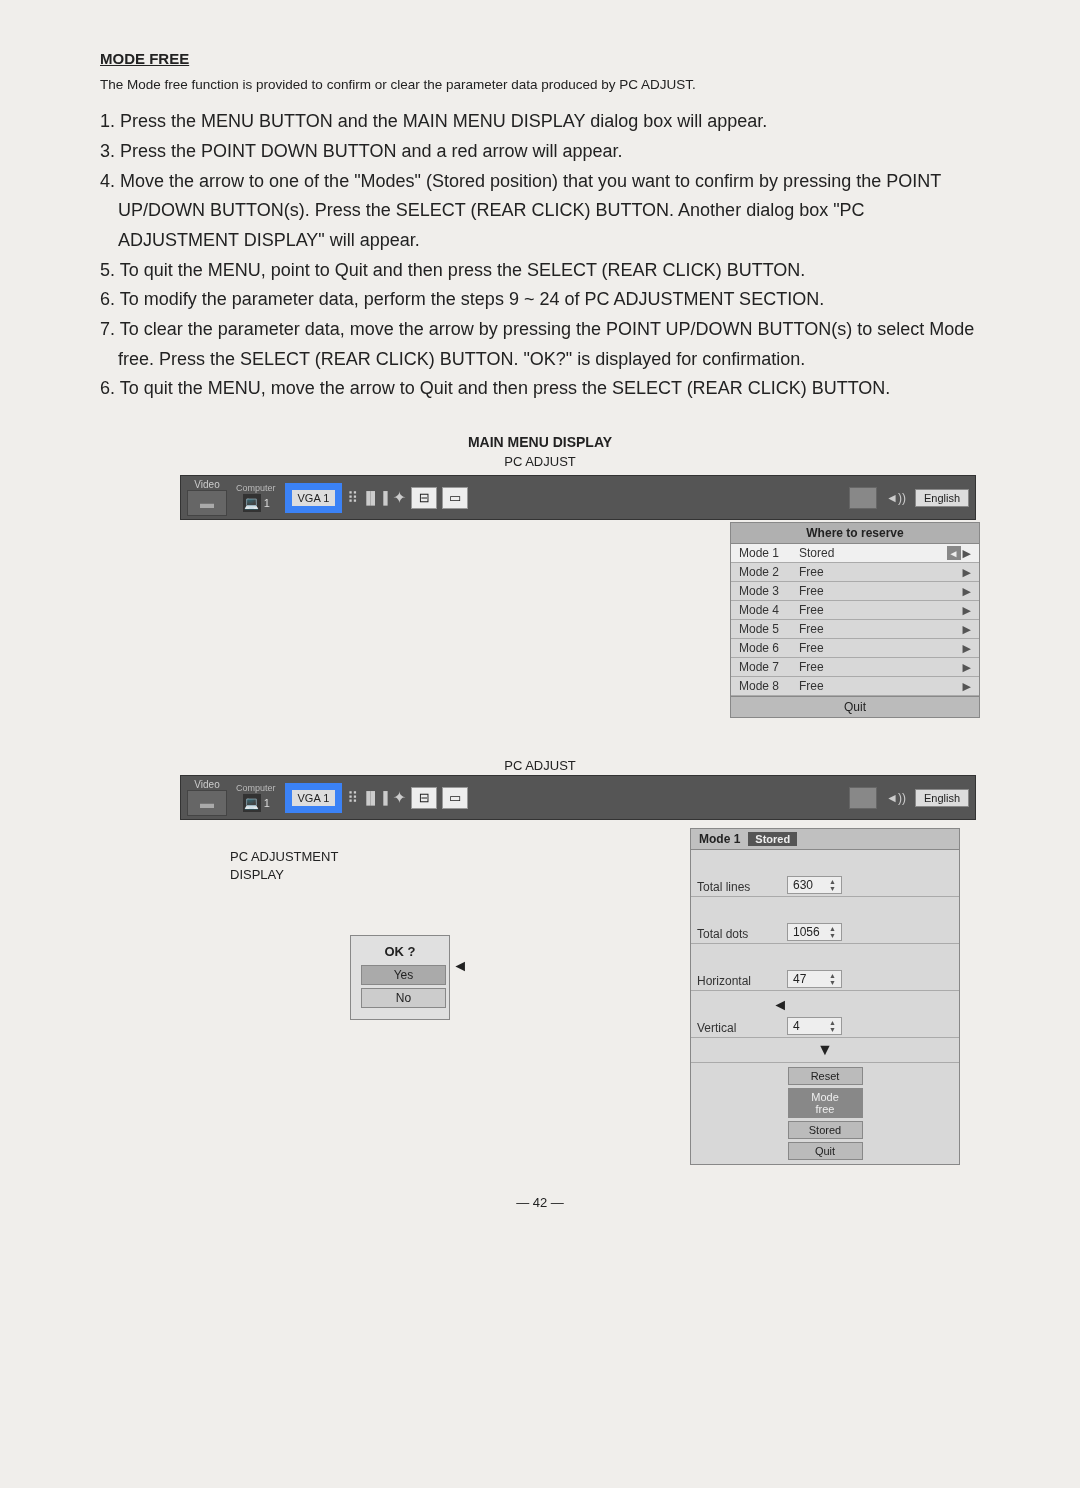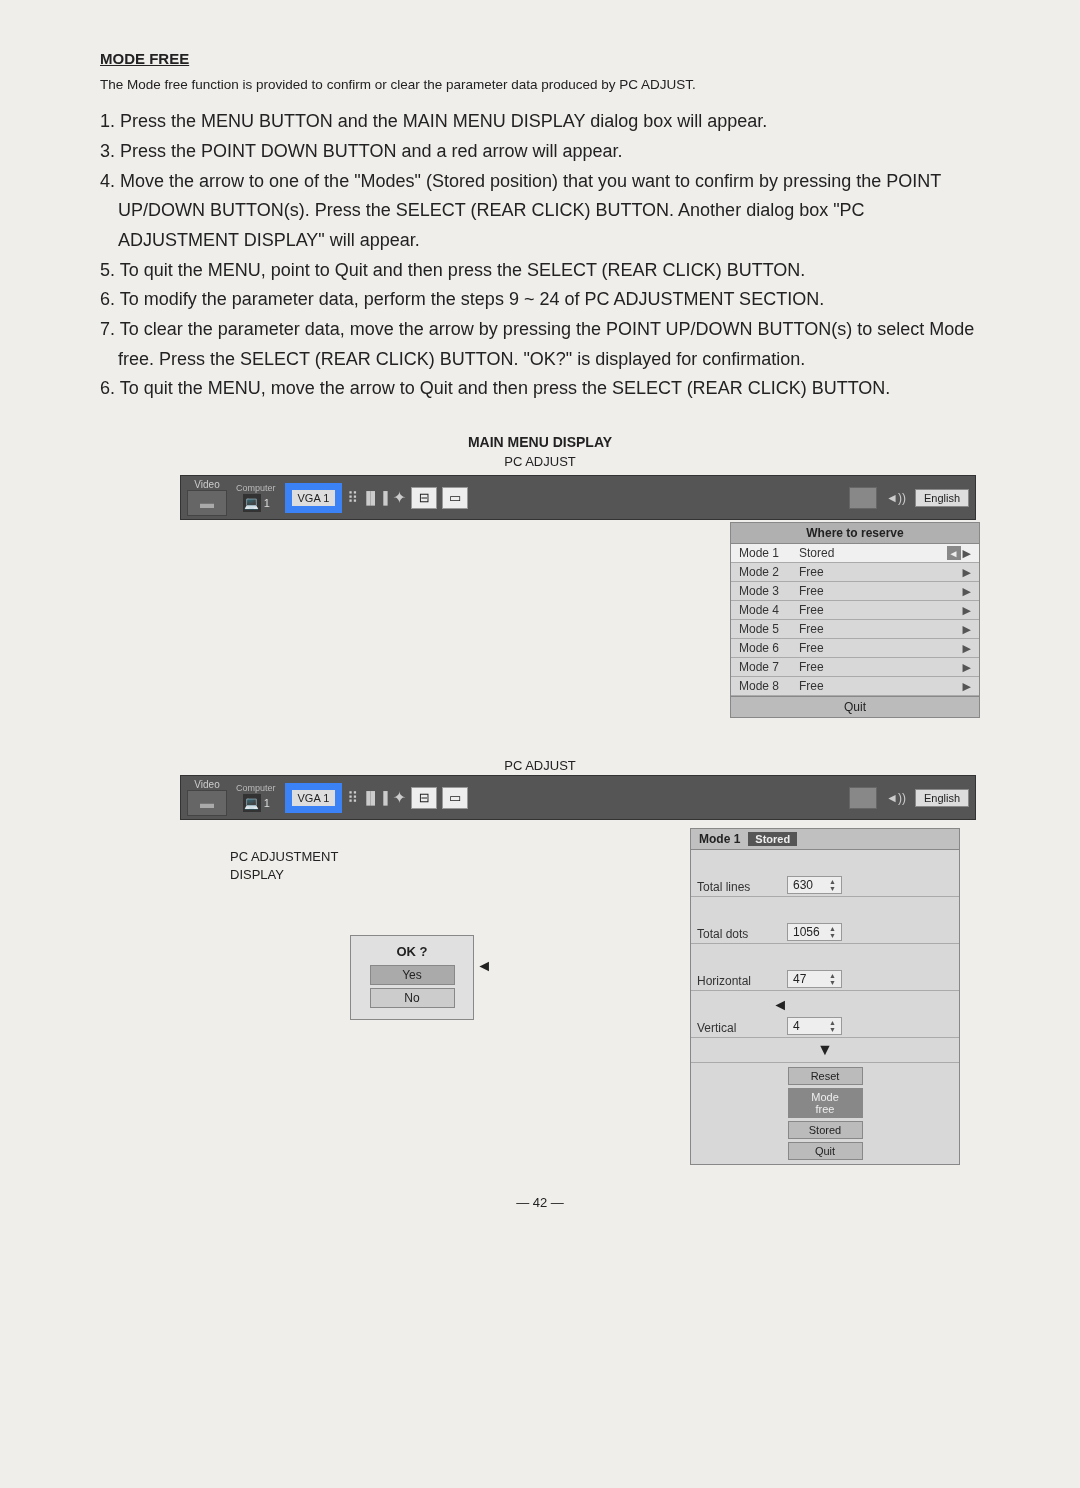--- a/index.html
+++ b/index.html
@@ -214,21 +214,21 @@
     }
     .adj-btn.highlighted {
       background: #888;
       color: #eee;
     }
 
     
     .ok-dialog {
       border: 1.5px solid #888;
       background: #e0e0e0;
-      width: 124px;
+      width: 100px;
       margin-left: 150px;
       margin-top: 10px;
       padding: 8px 10px;
       position: relative;
     }
     .ok-title {
       font-size: 13px;
       font-weight: bold;
       text-align: center;
       margin-bottom: 6px;

